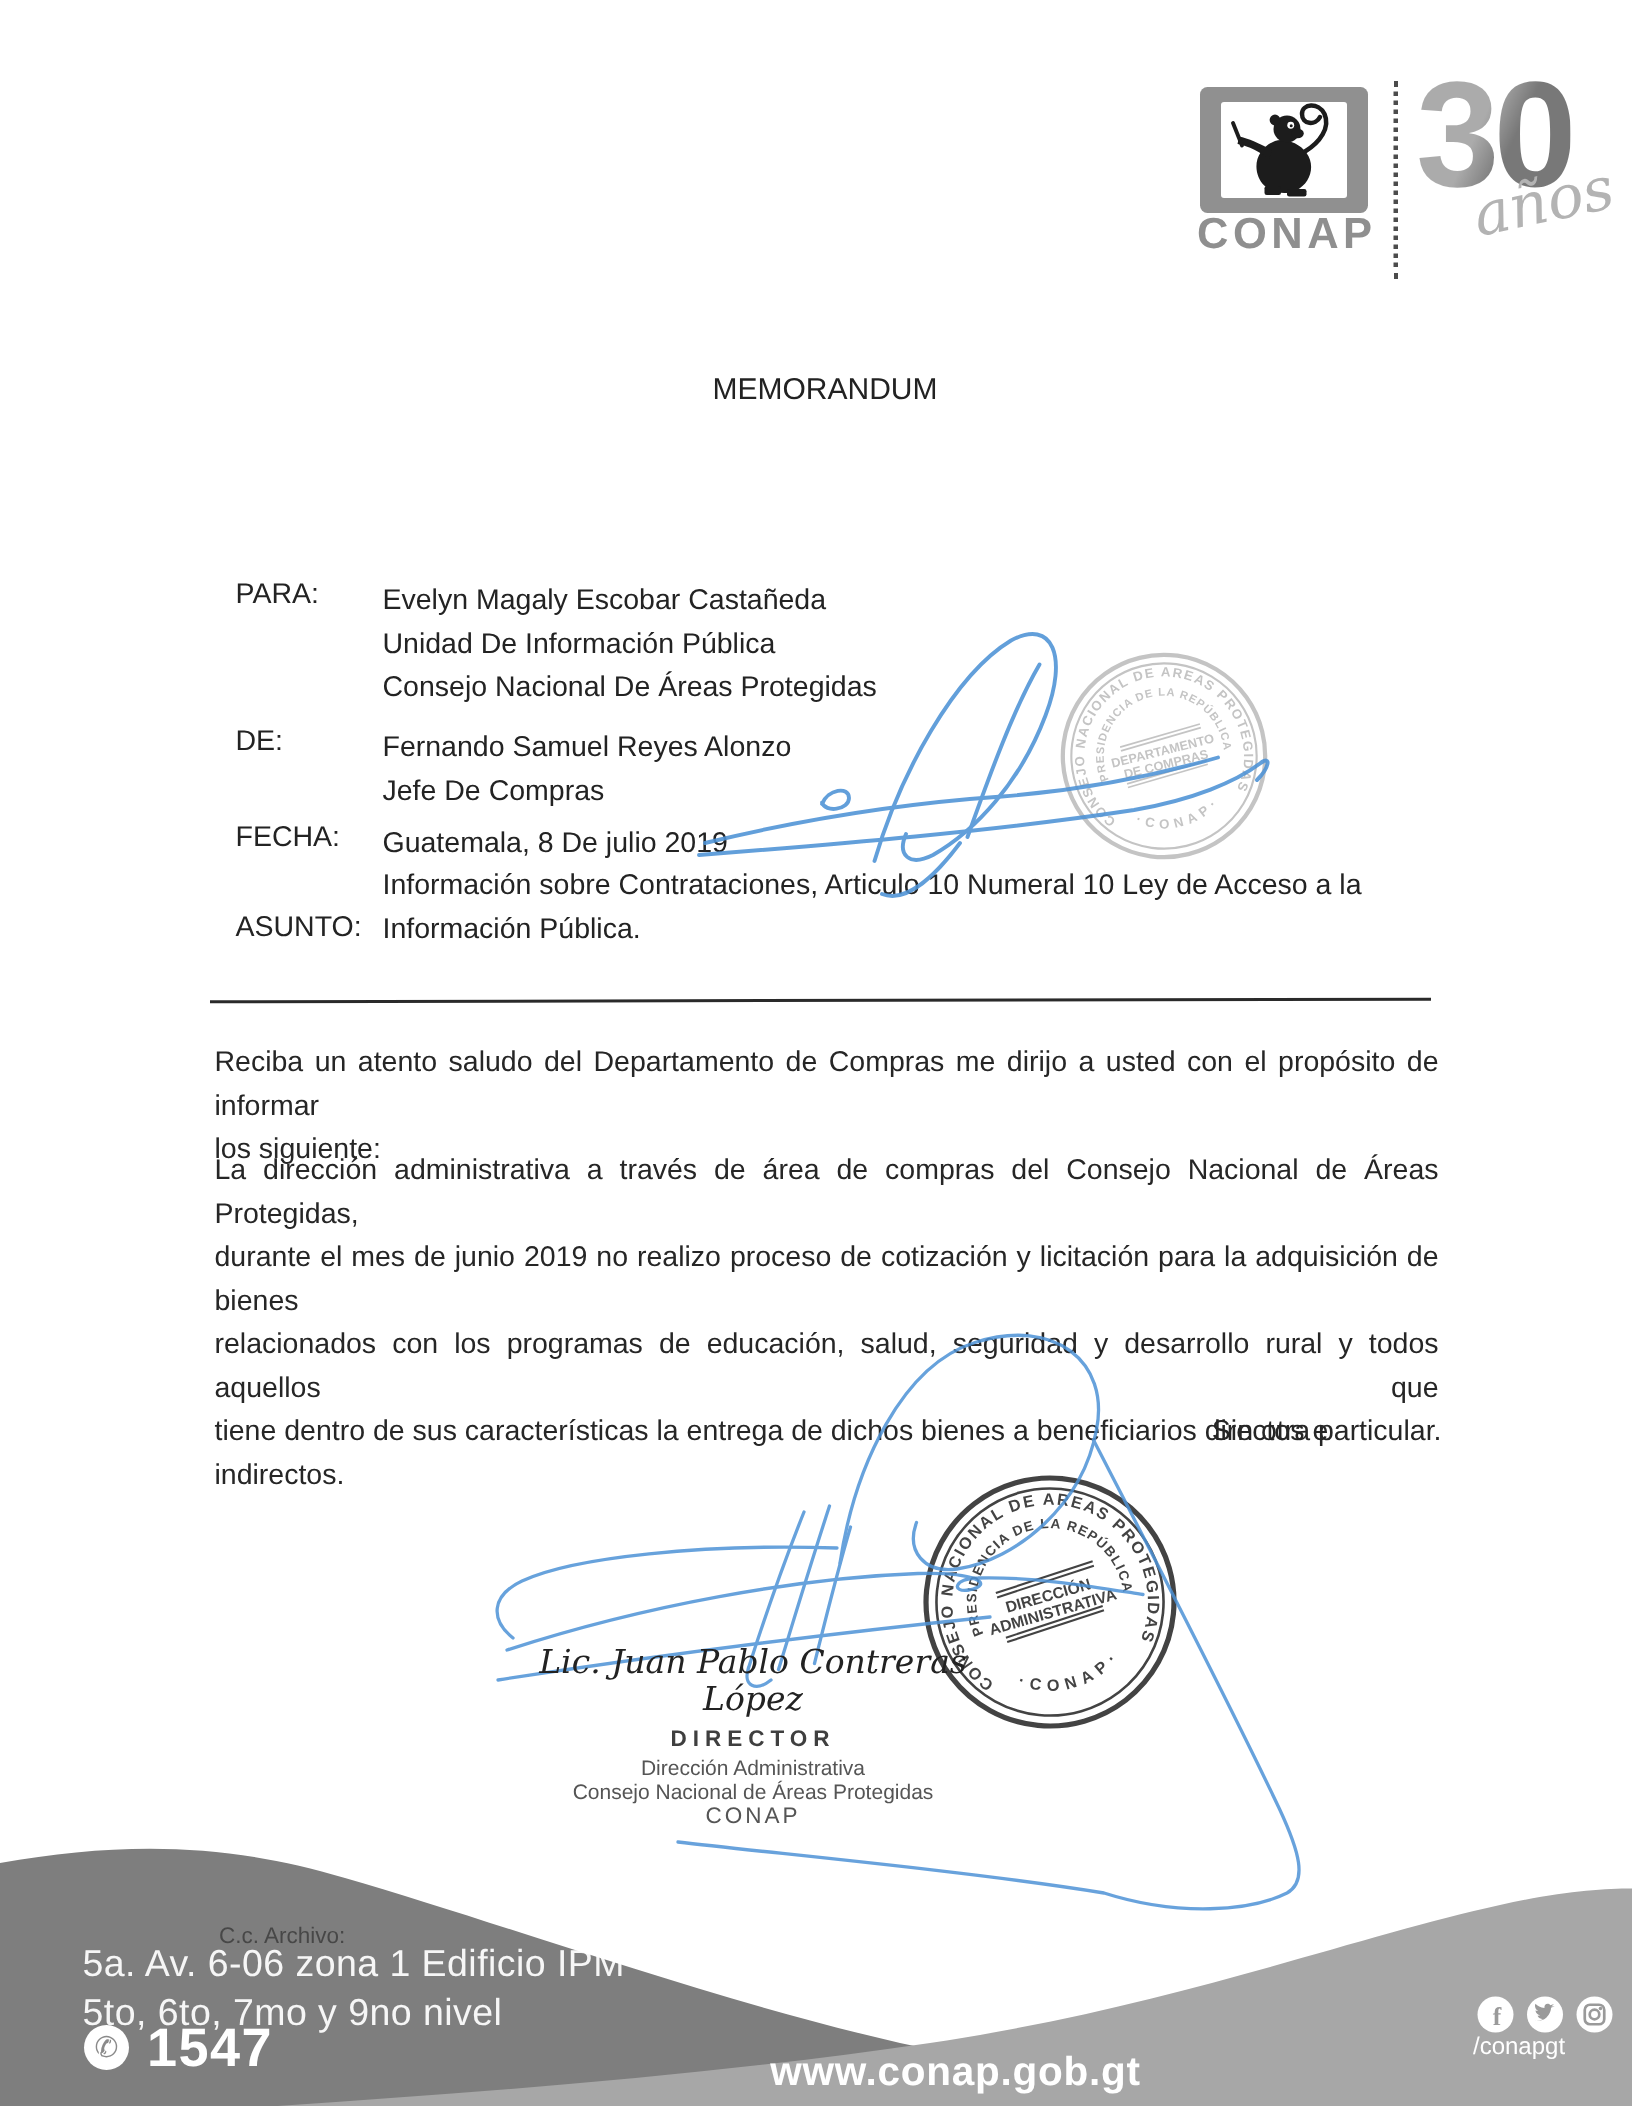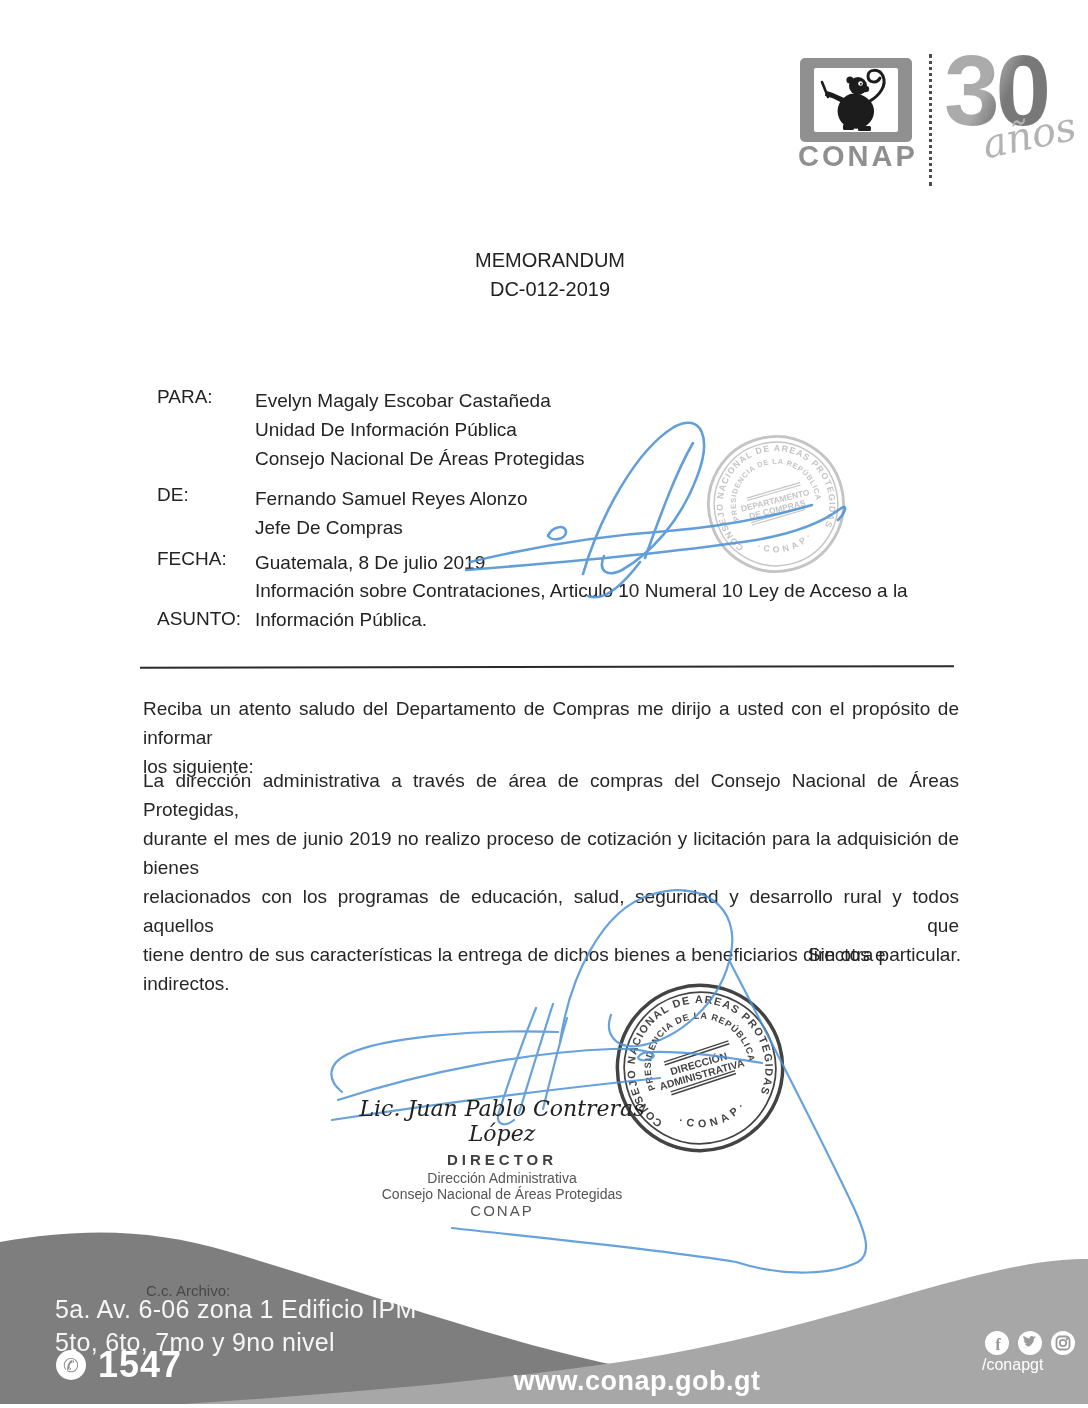--- a/index.html
+++ b/index.html
@@ -74,21 +74,20 @@
     <circle cx="62.5" cy="27.5" r="2.3" fill="#ffffff"></circle>
     <circle cx="62.8" cy="27.8" r="1" fill="#1c1c1c"></circle>
   </svg>
   <div class="conap-word">CONAP</div>
   <div class="divider"></div>
   <div class="big30">30</div>
   <div class="anios">años</div>
 
   <div class="title">
     <div>MEMORANDUM</div>
-    <div>DC-012-2019</div>
   </div>
 
   <div class="flabel" style="top:386px;">PARA:</div>
   <div class="fval" style="top:386px;">
     <div>Evelyn Magaly Escobar Castañeda</div>
     <div>Unidad De Información Pública</div>
     <div>Consejo Nacional De Áreas Protegidas</div>
   </div>
 
   <div class="flabel" style="top:484px;">DE:</div>

